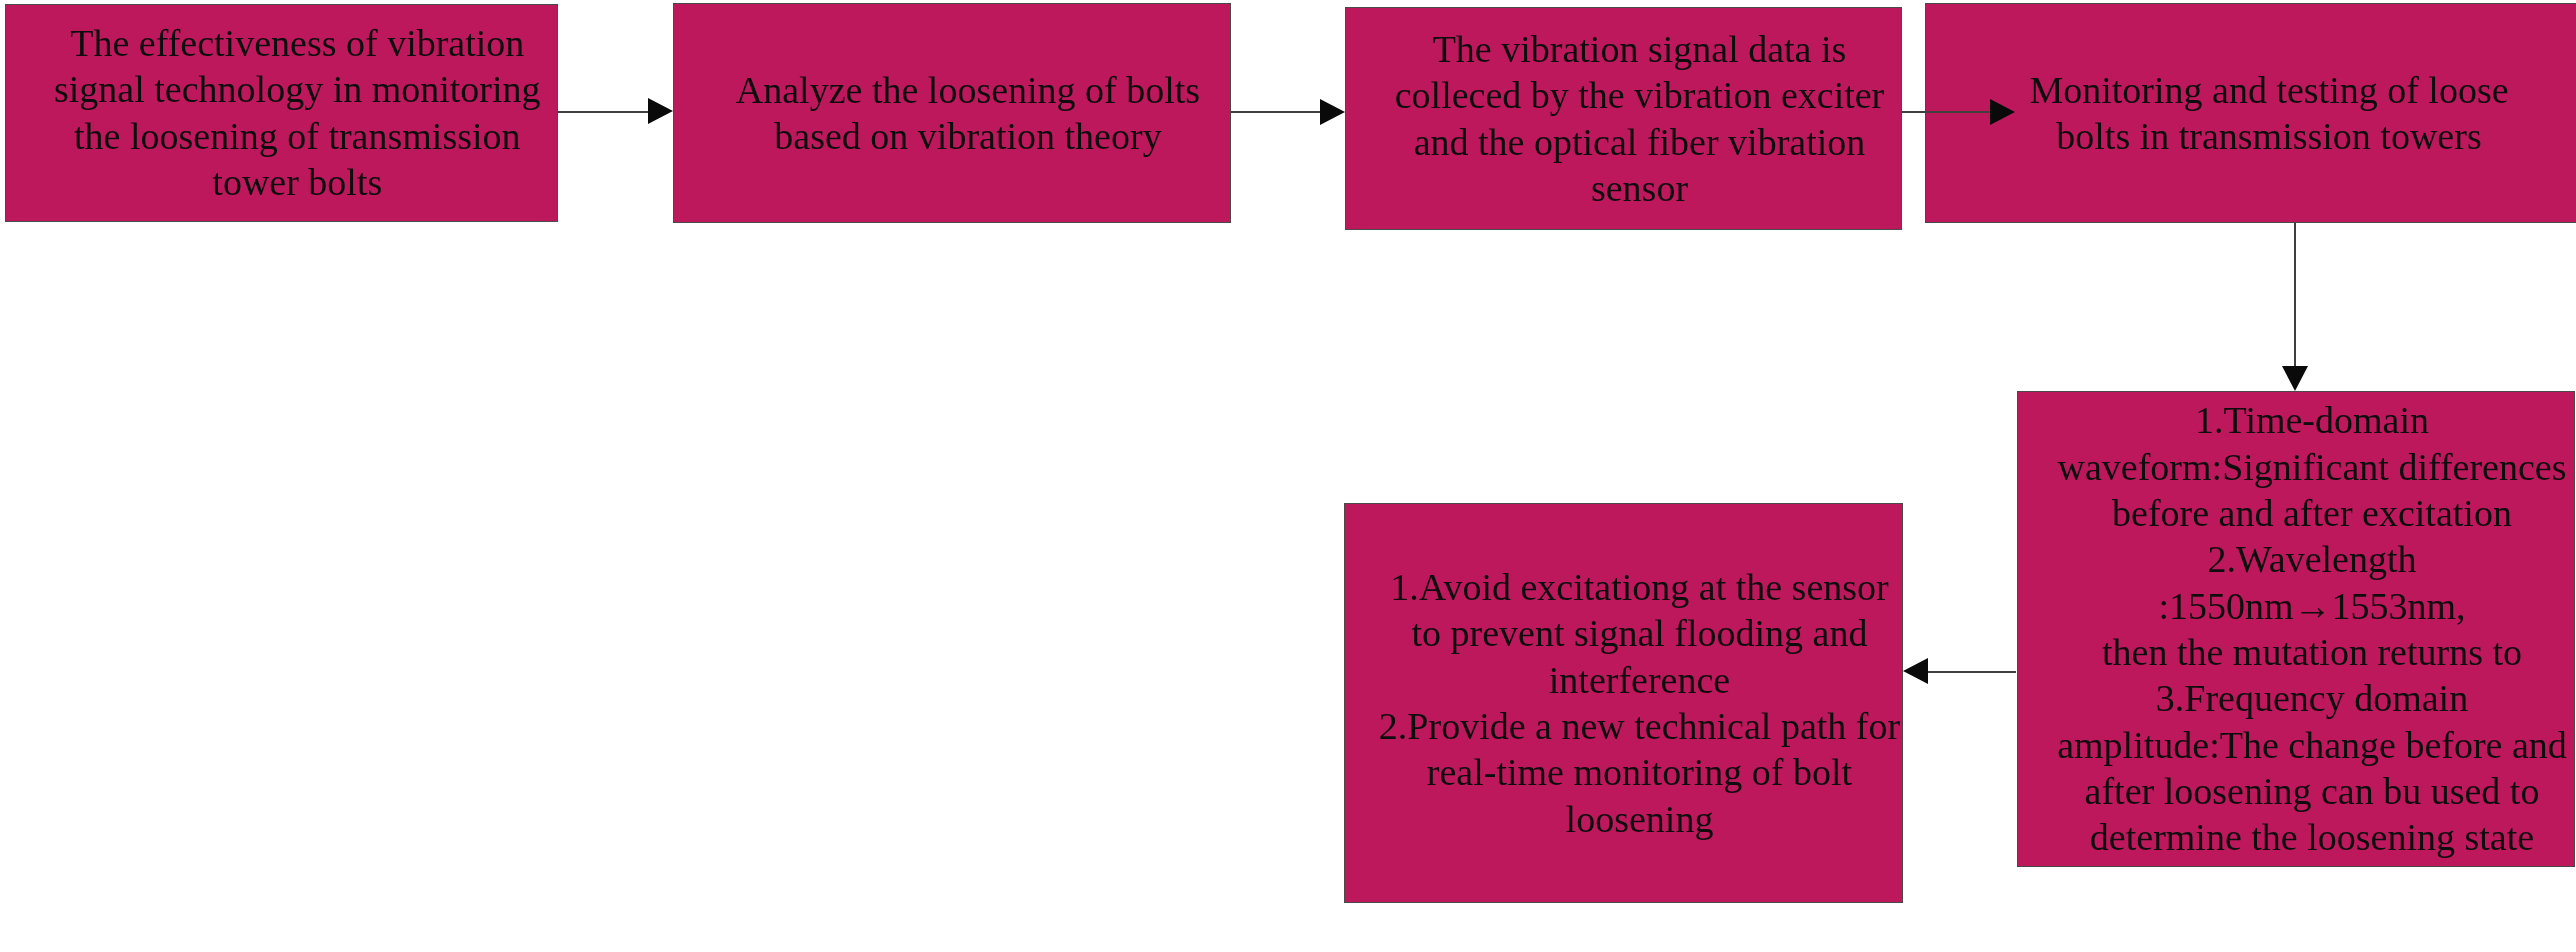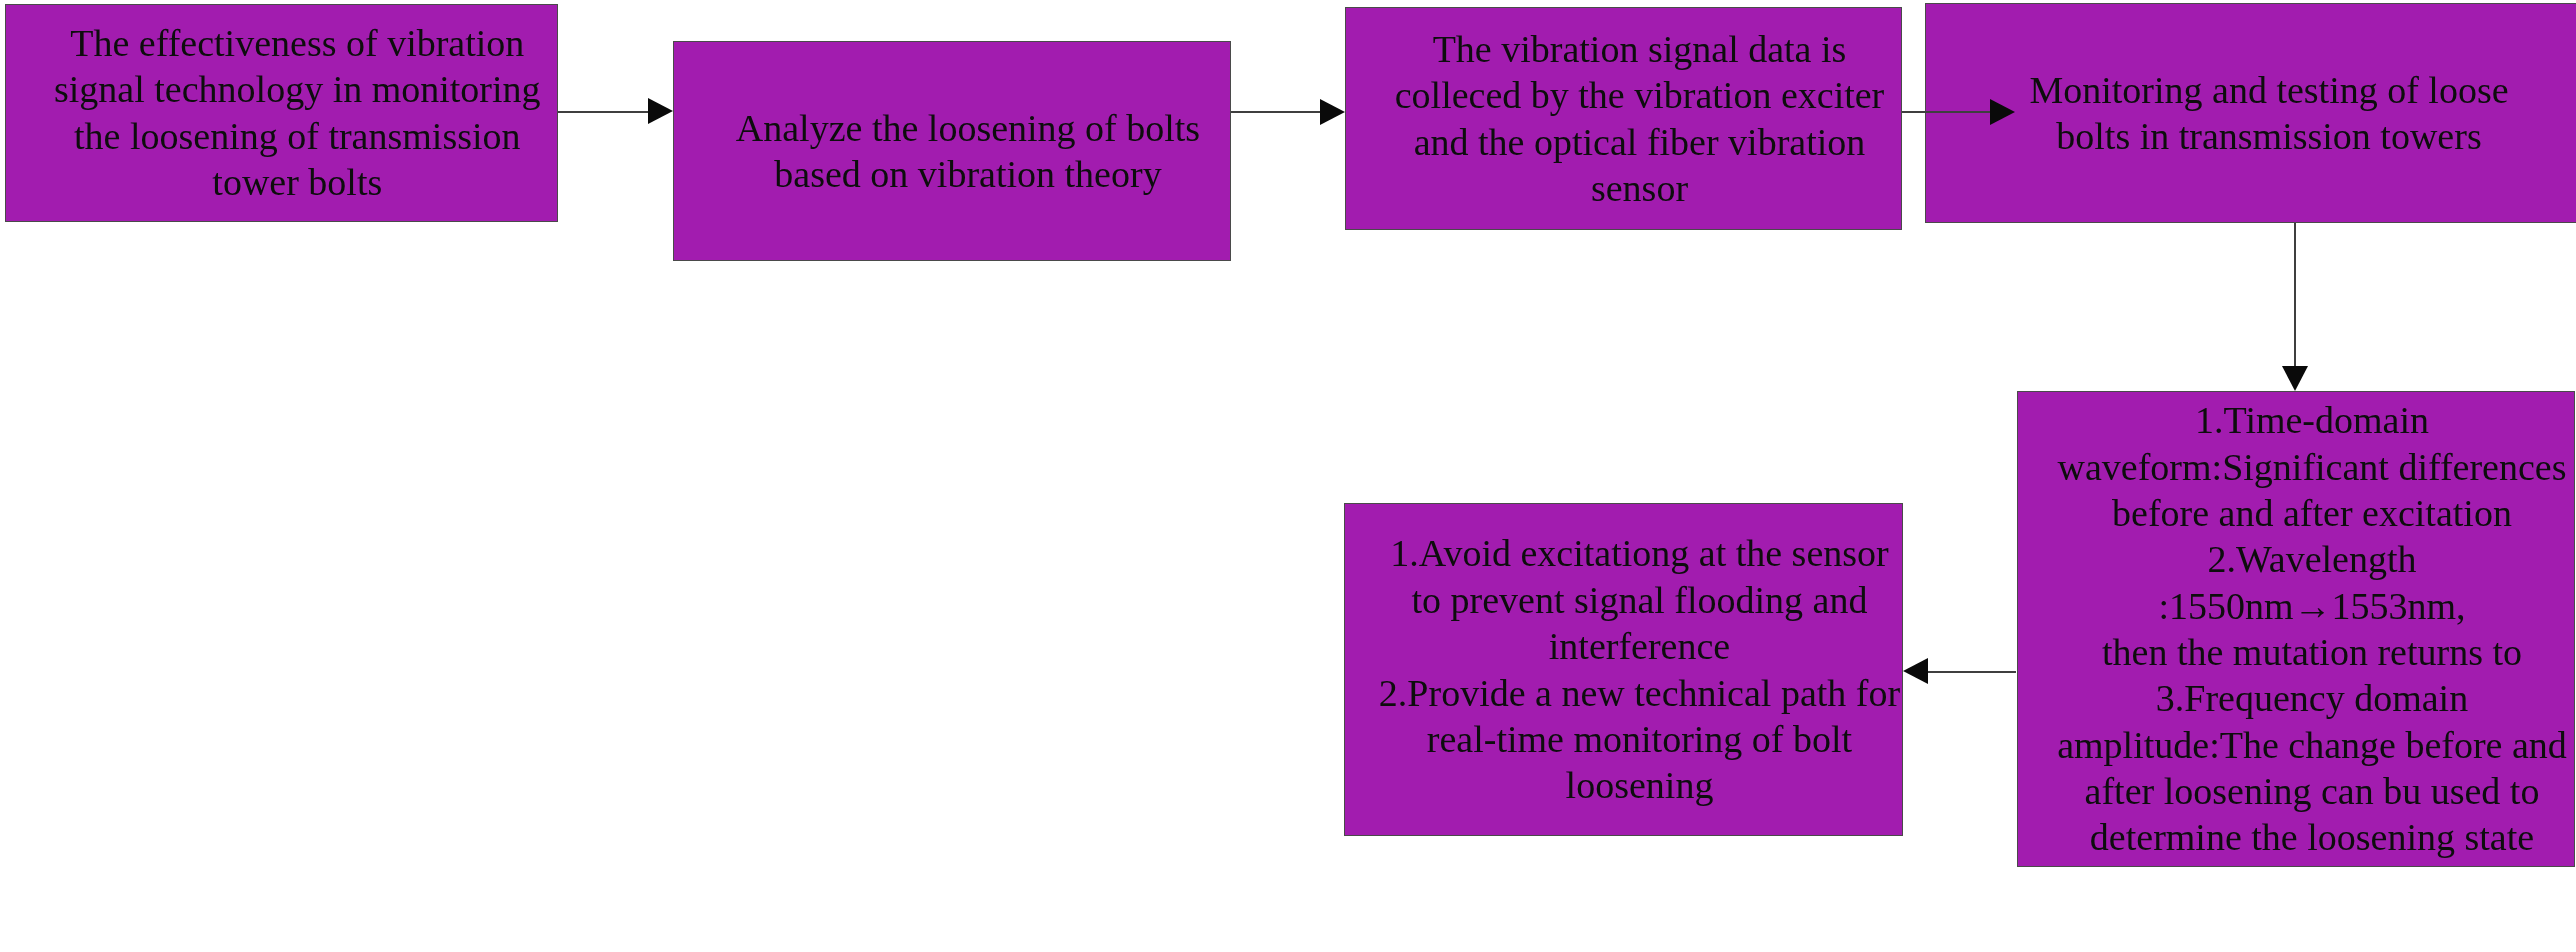--- a/index.html
+++ b/index.html
@@ -11,42 +11,42 @@
     position: relative;
     width: 2576px;
     height: 953px;
     background: #ffffff;
     overflow: hidden;
     font-family: "Liberation Serif", "DejaVu Serif", serif;
   }
   .node {
     position: absolute;
     box-sizing: border-box;
-    background: #a21caf;
+    background: #be185d;
     border: 1.9px solid #4a4a4a;
     display: flex;
     align-items: center;
     justify-content: center;
     padding-left: 32px;
   }
   .node .txt {
     width: 100%;
     text-align: center;
     white-space: pre-line;
     color: #0d0d0d;
     font-size: 38px;
     line-height: 1.22;
   }
   
   .n1 { left: 4.8px;    top: 3.8px;   width: 553px; height: 218px; }
-  .n2 { left: 673px;  top: 2.9px;   width: 558px; height: 220px; margin-top: 38px; }
+  .n2 { left: 673px;  top: 2.9px;   width: 558px; height: 220px; }
   .n3 { left: 1345px; top: 7px;   width: 557px; height: 223px; }
   .n4 { left: 1925px; top: 2.9px;   width: 656px; height: 220px; }
   .n5 { left: 2017px; top: 391px; width: 558px; height: 476px; }
-  .n6 { left: 1344px; top: 503px; width: 559px; height: 333px; }
+  .n6 { left: 1344px; top: 503px; width: 559px; height: 400px; }
 
   .connector { position: absolute; }
   .line-h {
     position: absolute;
     height: 1.9px;
     background: #3f3f3f;
   }
   .line-v {
     position: absolute;
     width: 1.9px;

